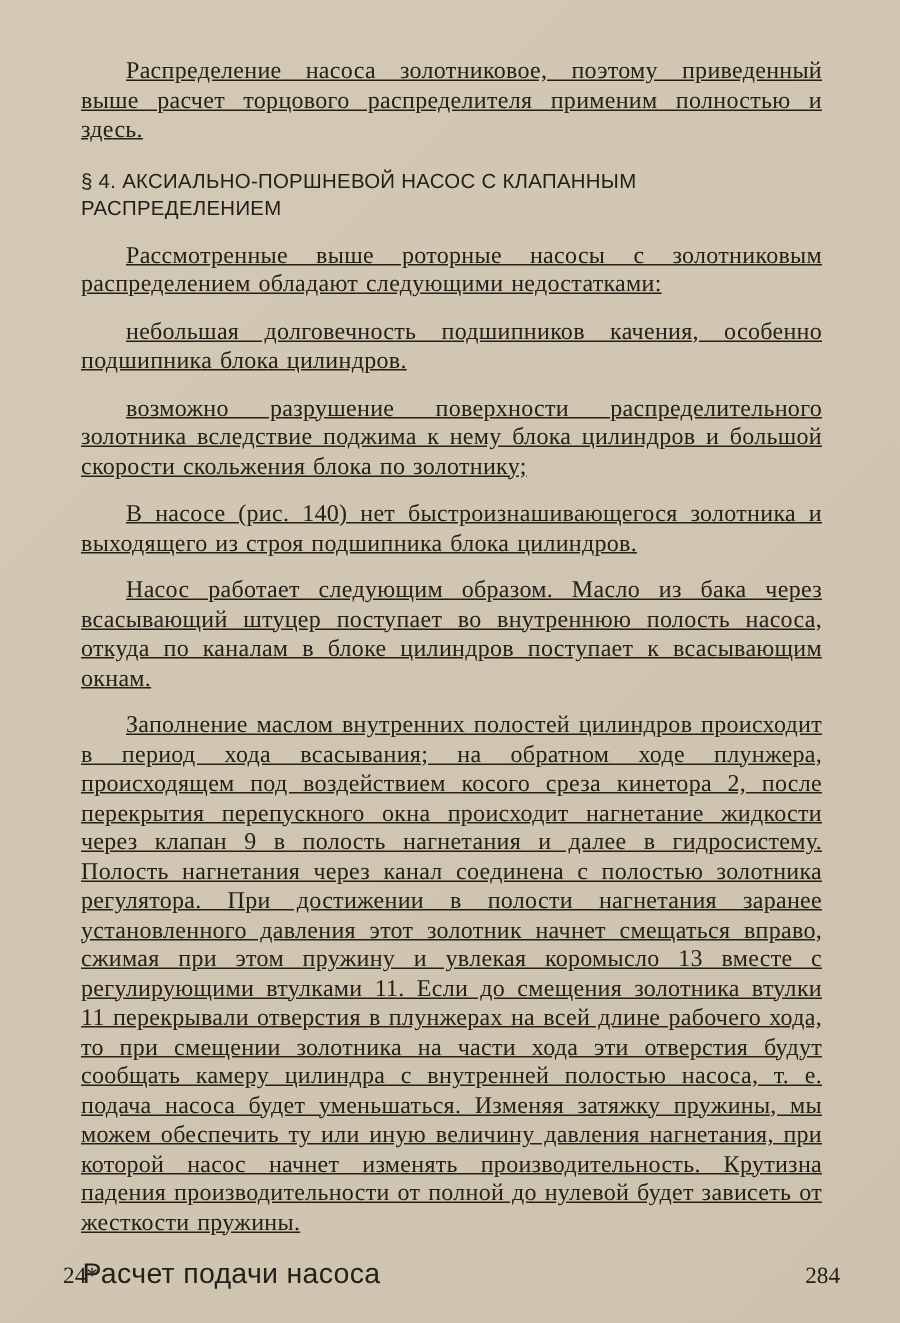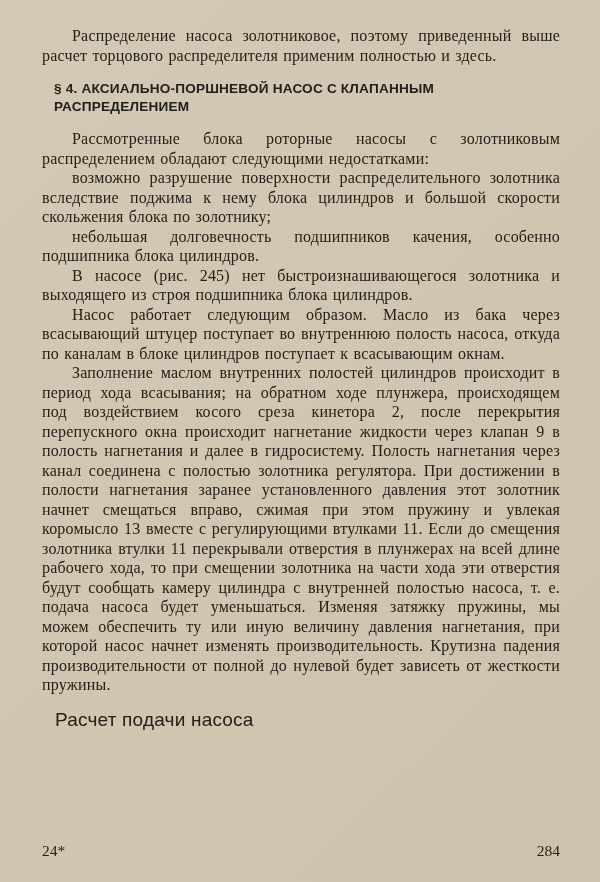--- a/index.html
+++ b/index.html
@@ -16,33 +16,34 @@
   .page {
     position: relative;
     box-sizing: border-box;
     width: 600px;
     height: 882px;
     padding: 26px 40px 60px 42px;
     background: linear-gradient(135deg, #d4c9b5 0%, #d1c6b1 45%, #cdc2ad 100%);
     color: #242119;
   }
   p.body {
-    margin: 0;
+    margin: 12px;
     font-size: 16px;
     line-height: 19.5px;
     text-align: justify;
     text-indent: 30px;
     letter-spacing: 0.2px;
     word-spacing: 1px;
+    text-decoration: underline;
   }
   h2.heading {
     margin: 15px 0 13px 0;
     padding-left: 12px;
     font-family: "Liberation Sans", sans-serif;
-    font-weight: bold;
+    font-weight: normal;
     font-size: 13.6px;
     line-height: 18px;
     letter-spacing: 0.2px;
     color: #22201a;
   }
   h3.subheading {
     margin: 16px 0 14px 0;
     padding-left: 13px;
     font-family: "Liberation Sans", sans-serif;
     font-weight: normal;
@@ -65,24 +66,24 @@
 </style>
 </head>
 <body>
 
 <div class="page">
 
   <p class="body">Распределение насоса золотниковое, поэтому приведенный выше расчет торцового распределителя применим полностью и здесь.</p>
 
   <h2 class="heading">§ 4. АКСИАЛЬНО-ПОРШНЕВОЙ НАСОС С КЛАПАННЫМ РАСПРЕДЕЛЕНИЕМ</h2>
 
-  <p class="body">Рассмотренные блока роторные насосы с золотниковым распределением обладают следующими недостатками:</p>
+  <p class="body">Рассмотренные выше роторные насосы с золотниковым распределением обладают следующими недостатками:</p>
+  <p class="body">небольшая долговечность подшипников качения, особенно подшипника блока цилиндров.</p>
   <p class="body">возможно разрушение поверхности распределительного золотника вследствие поджима к нему блока цилиндров и большой скорости скольжения блока по золотнику;</p>
-  <p class="body">небольшая долговечность подшипников качения, особенно подшипника блока цилиндров.</p>
-  <p class="body">В насосе (рис. 245) нет быстроизнашивающегося золотника и выходящего из строя подшипника блока цилиндров.</p>
+  <p class="body">В насосе (рис. 140) нет быстроизнашивающегося золотника и выходящего из строя подшипника блока цилиндров.</p>
   <p class="body">Насос работает следующим образом. Масло из бака через всасывающий штуцер поступает во внутреннюю полость насоса, откуда по каналам в блоке цилиндров поступает к всасывающим окнам.</p>
   <p class="body">Заполнение маслом внутренних полостей цилиндров происходит в период хода всасывания; на обратном ходе плунжера, происходящем под воздействием косого среза кинетора 2, после перекрытия перепускного окна происходит нагнетание жидкости через клапан 9 в полость нагнетания и далее в гидросистему. Полость нагнетания через канал соединена с полостью золотника регулятора. При достижении в полости нагнетания заранее установленного давления этот золотник начнет смещаться вправо, сжимая при этом пружину и увлекая коромысло 13 вместе с регулирующими втулками 11. Если до смещения золотника втулки 11 перекрывали отверстия в плунжерах на всей длине рабочего хода, то при смещении золотника на части хода эти отверстия будут сообщать камеру цилиндра с внутренней полостью насоса, т. е. подача насоса будет уменьшаться. Изменяя затяжку пружины, мы можем обеспечить ту или иную величину давления нагнетания, при которой насос начнет изменять производительность. Крутизна падения производительности от полной до нулевой будет зависеть от жесткости пружины.</p>
 
   <h3 class="subheading">Расчет подачи насоса</h3>
 
 
   <div class="footer">
     <span>24*</span>
     <span>284</span>
   </div>

